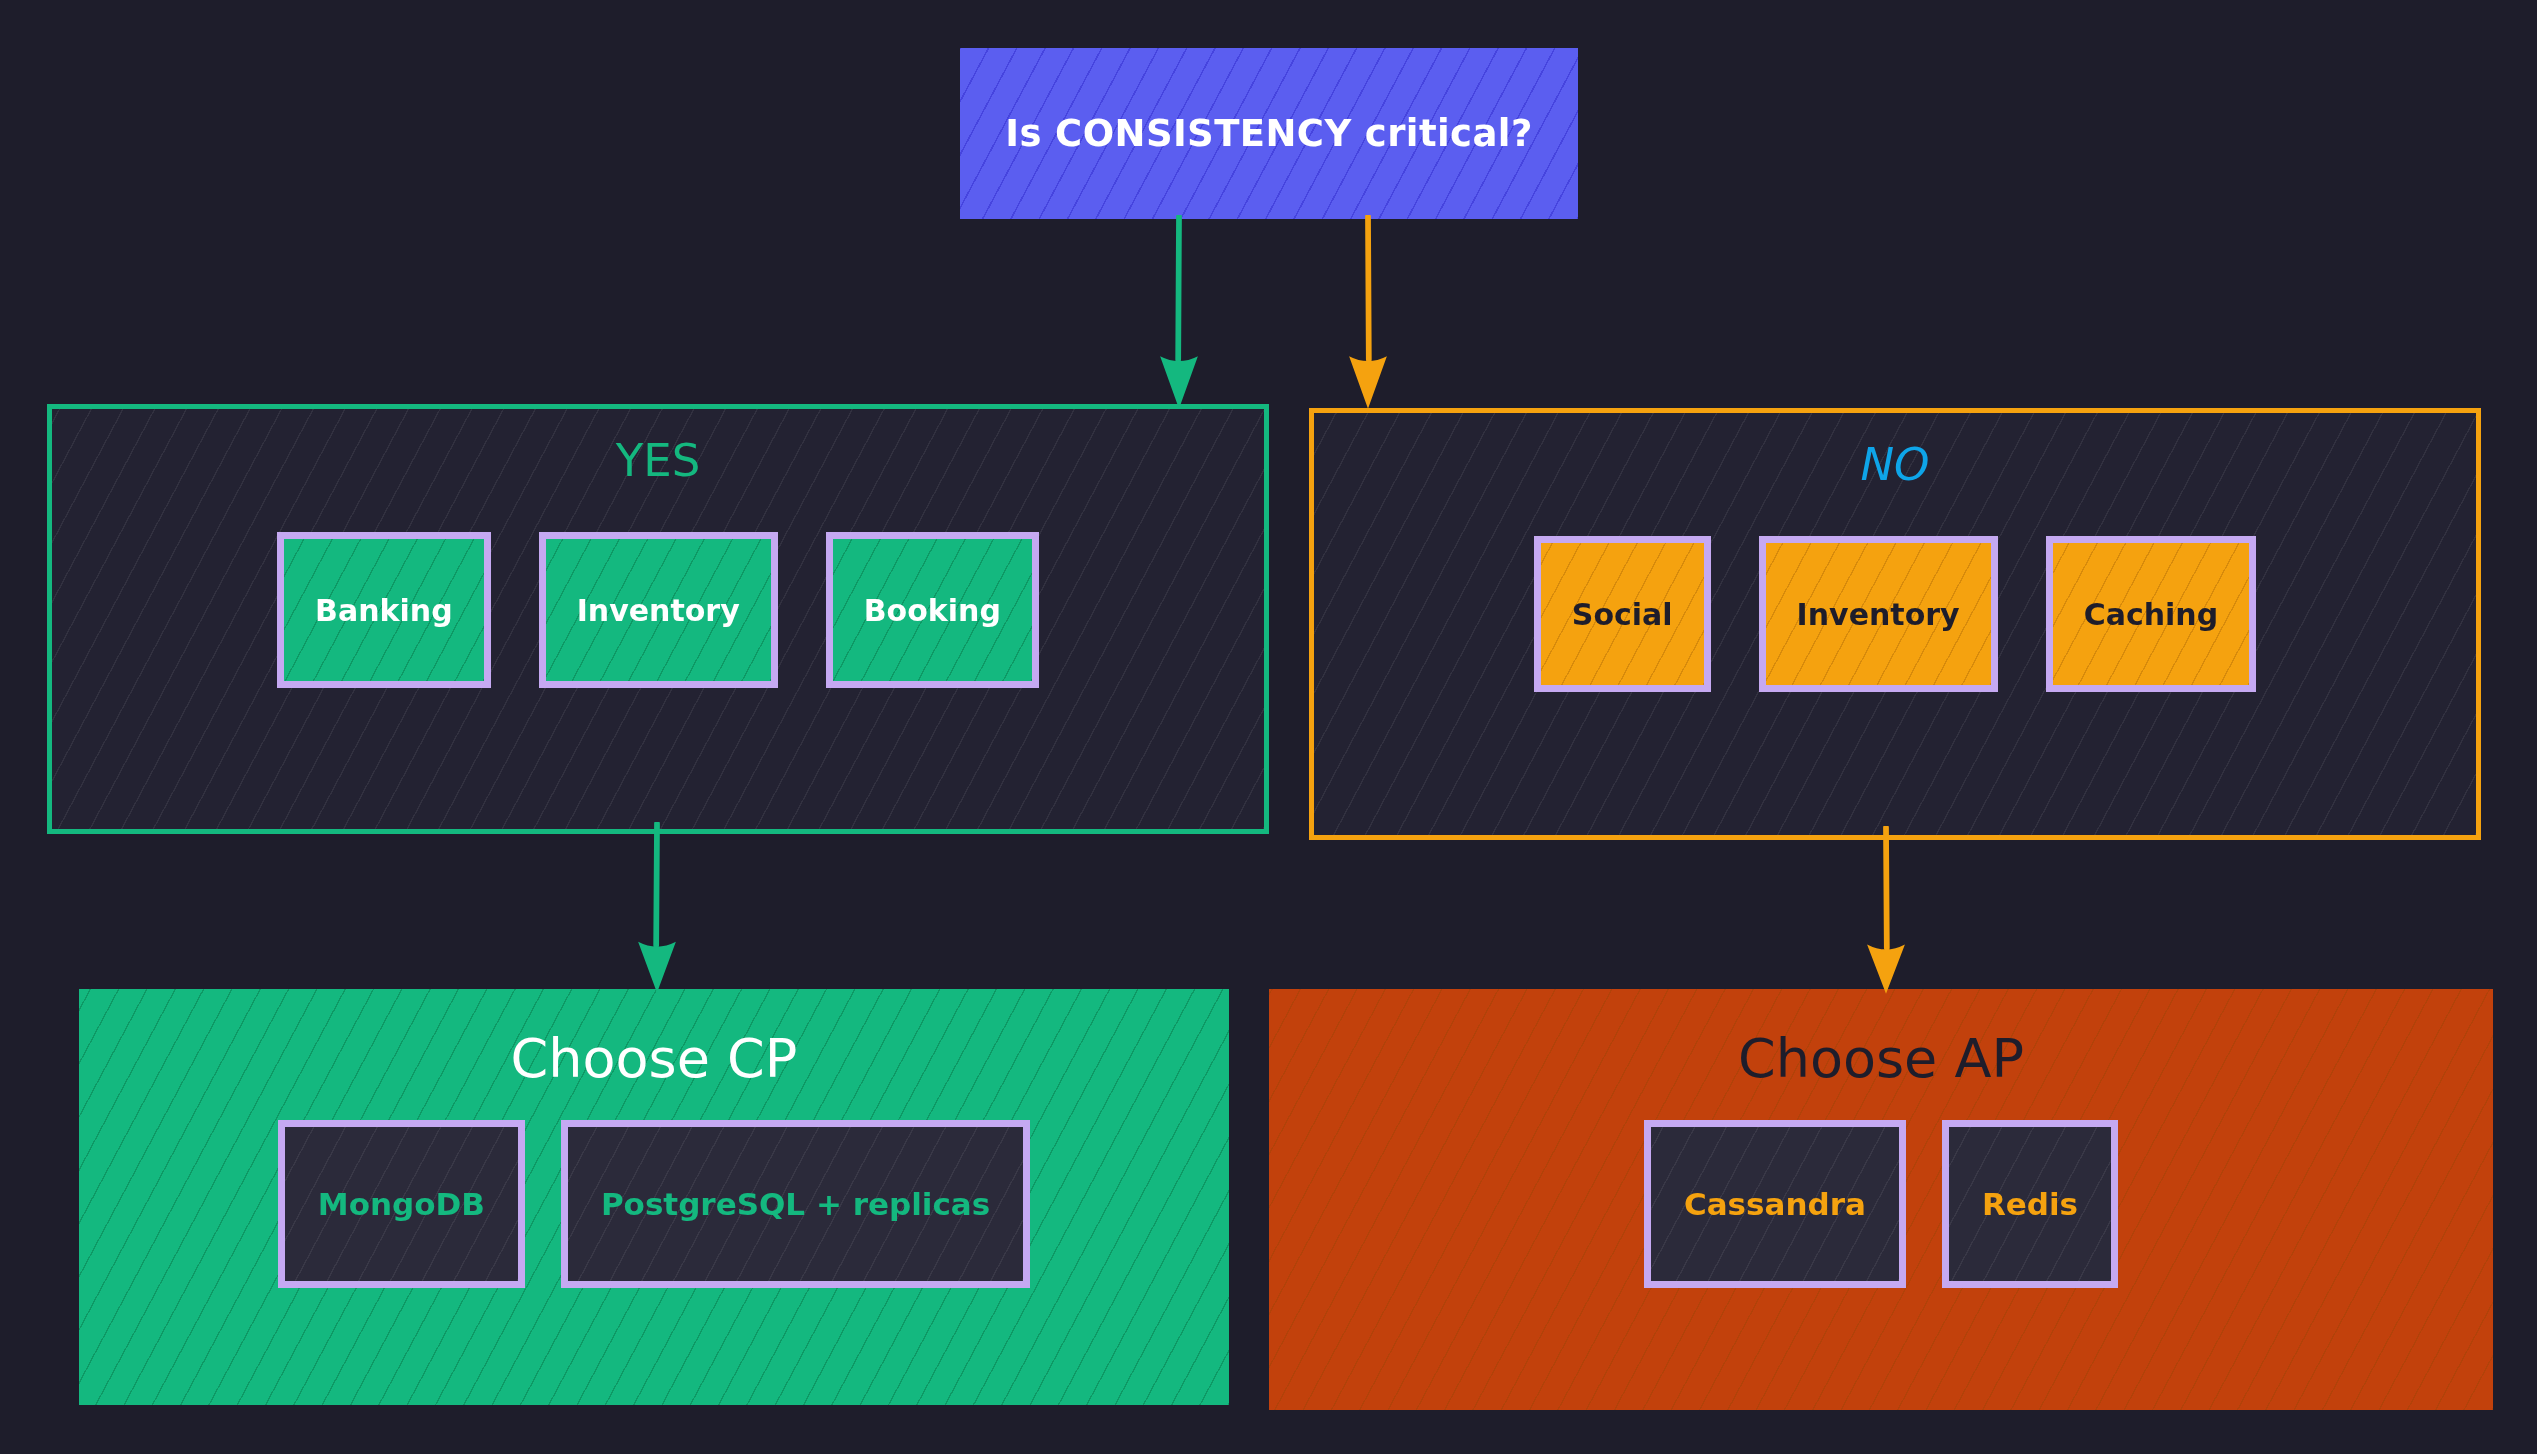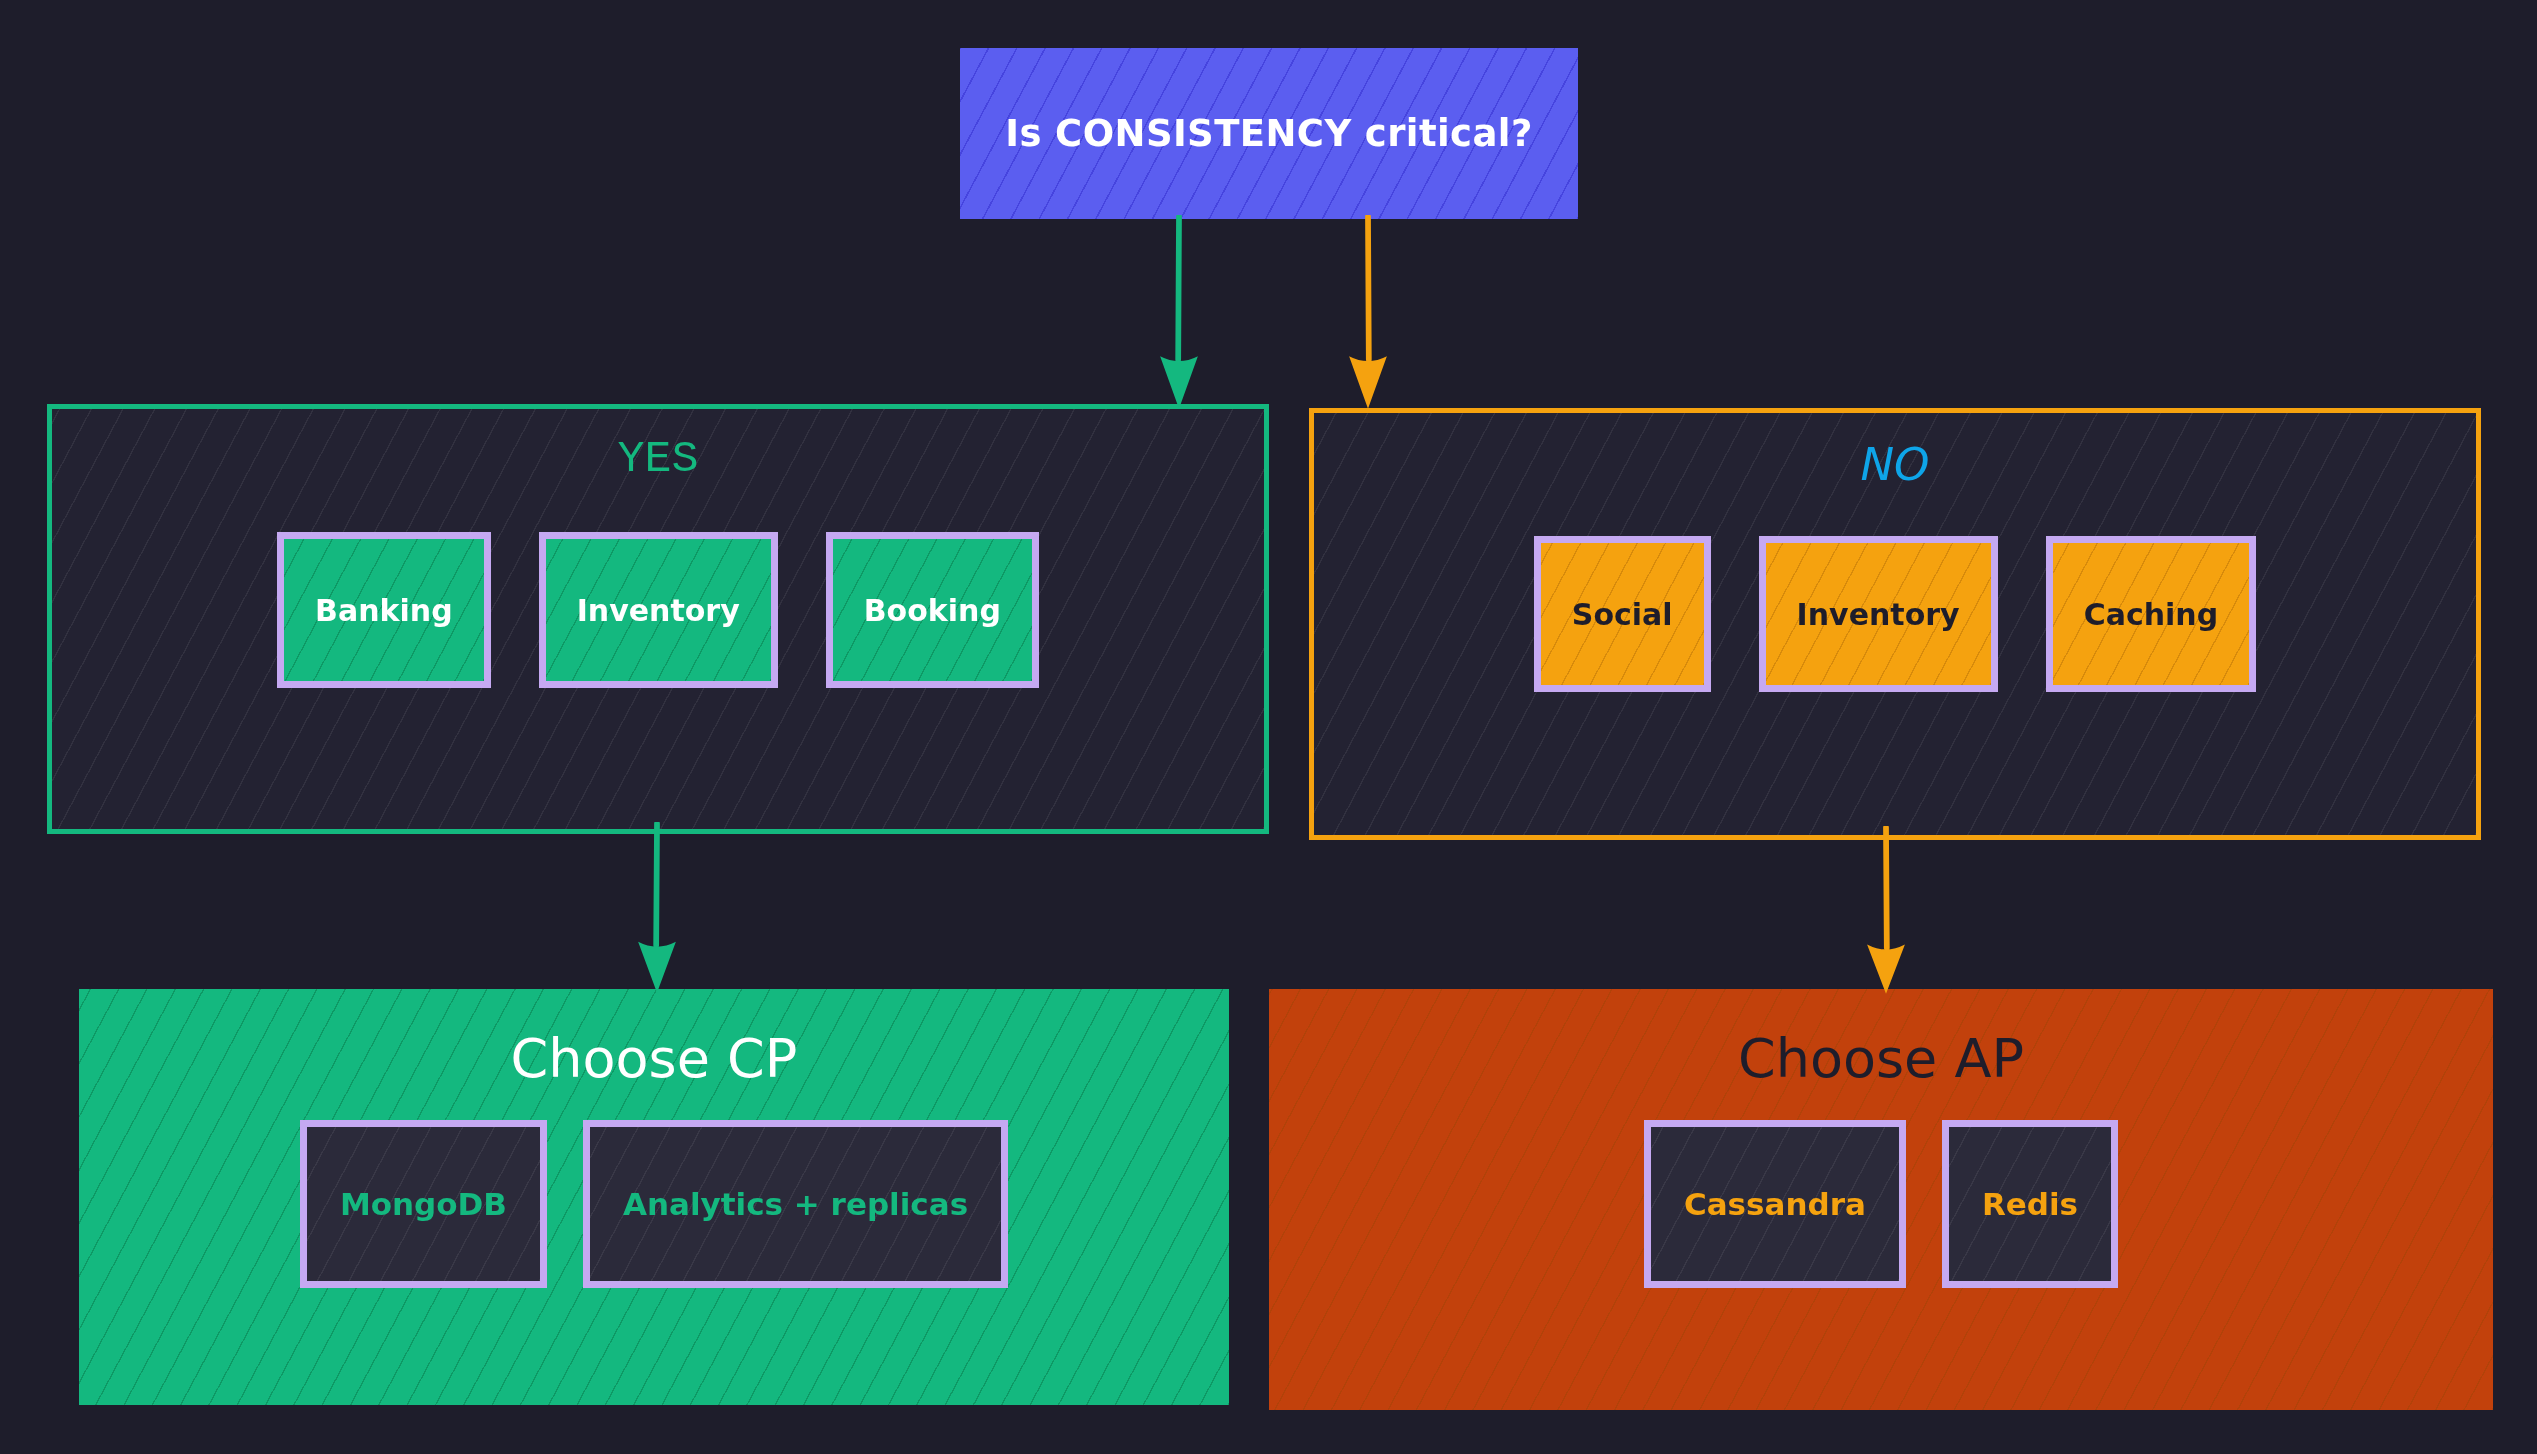--- a/index.html
+++ b/index.html
@@ -105,21 +105,21 @@
     z-index: 3;
     font-family: "DejaVu Sans", sans-serif;
   }
   .group-yes {
     left: 47px;
     top: 404px;
     width: 1212px;
     height: 420px;
     border: 5.8px solid #14b87f;
   }
-  .group-yes .grp-title { color: #14b87f; font-family: Liberation Mono, monospace; }
+  .group-yes .grp-title { color: #14b87f; }
   .group-no {
     left: 1309px;
     top: 408px;
     width: 1162px;
     height: 422px;
     border: 5.8px solid #f5a20f;
   }
   .group-no .grp-title { color: #0ea5e9; font-style: italic; }
 
   
@@ -284,21 +284,21 @@
     <path d="M22 144 L45 204 L68 144 Q45 156 22 144 Z" fill="#f5a20f"></path>
   </svg>
 
   <div class="result result-cp hatch-green">
     <div class="res-title">Choose CP</div>
     <div class="db-row">
       <div class="db-chip db-green hatch-dark">
         <span>MongoDB</span>
       </div>
       <div class="db-chip db-green hatch-dark">
-        <span>Analytics + replicas</span>
+        <span>PostgreSQL + replicas</span>
       </div>
     </div>
   </div>
 
   <div class="result result-ap hatch-orange">
     <div class="res-title">Choose AP</div>
     <div class="db-row">
       <div class="db-chip db-orange hatch-dark">
         <span>Cassandra</span>
       </div>

